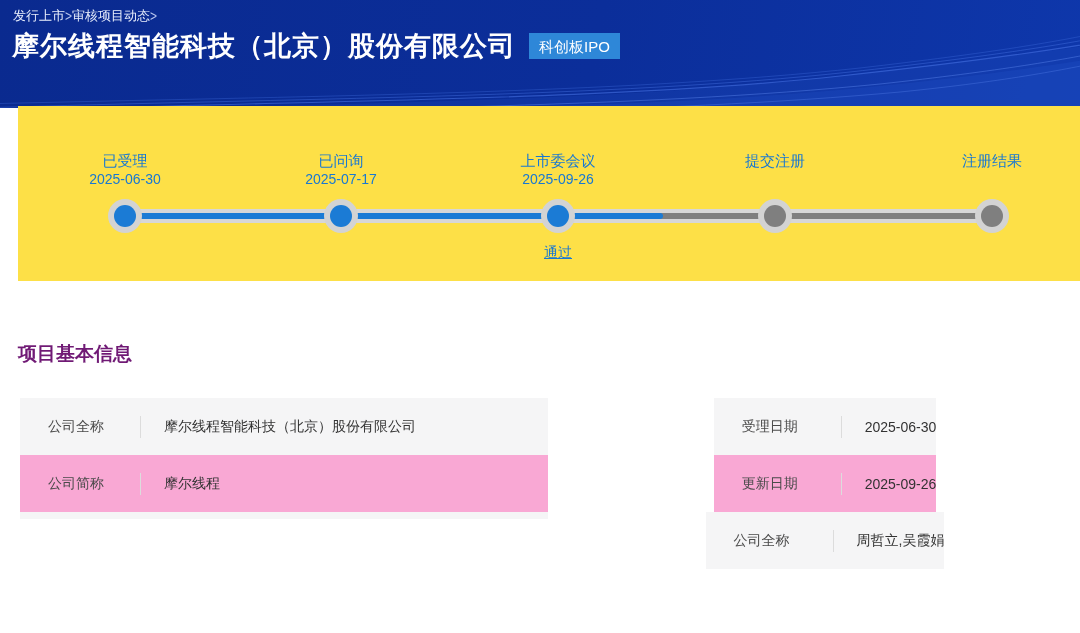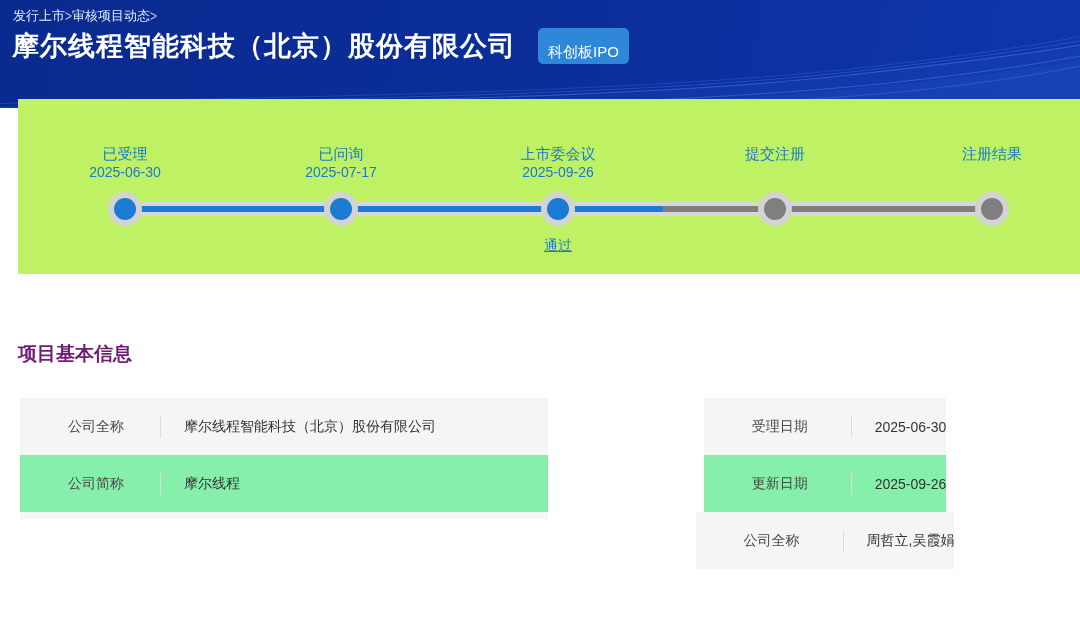--- a/index.html
+++ b/index.html
@@ -23,26 +23,26 @@
   .breadcrumb .bc-link{cursor:pointer;}
   .breadcrumb .bc-sep{color:#b9c6ee;font-size:12px;transform:scaleY(1.15);}
   .title-row{
     position:absolute;top:28px;left:12px;display:flex;align-items:center;gap:13px;
   }
   .page-title{
     margin:0;font-size:27px;font-weight:700;color:#ffffff;letter-spacing:1px;white-space:nowrap;
   }
   .badge{
     display:inline-block;background:#2e87d8;color:#ffffff;
-    font-size:15px;line-height:15px;padding:16px 10px 5px;border-radius:5px;white-space:nowrap;margin-left:9px;
+    font-size:15px;line-height:15px;padding:6px 10px 5px;border-radius:0;white-space:nowrap;
   }
   
   .panel{
-    position:absolute;top:99px;left:18px;width:1062px;height:175px;
-    background:#bef264;
+    position:absolute;top:106px;left:18px;width:1062px;height:175px;
+    background:#fde047;
   }
   .track-band{
     position:absolute;top:103px;left:107px;width:867px;height:14px;
     background:#d7d7d7;border-radius:7px;
   }
   .track-line{position:absolute;top:107px;height:6px;border-radius:3px;}
   .track-line.inactive{left:107px;width:867px;background:#7f7f7f;}
   .track-line.active{left:107px;background:#1b7bd5;}
   .stage{position:absolute;top:0;width:0;}
   .stage-label{
@@ -72,24 +72,24 @@
   
   .tables{
     position:absolute;top:398px;left:20px;width:1060px;
     display:flex;gap:22px;align-items:flex-start;
   }
   .info-table{display:flex;flex-direction:column;}
   .info-table.left{width:528px;}
   .info-table.right{width:510px;align-items:center;}
   .row{
     height:57px;display:flex;align-items:center;
-    padding-left:28px;box-sizing:border-box;background:#86efac;
+    padding-left:28px;box-sizing:border-box;background:#f9a8d4;
   }
   .row:nth-child(odd){background:#f5f5f6;}
-  .row .label{font-size:14px;color:#4a4a4a;flex:0 0 auto;margin-left:20px;}
+  .row .label{font-size:14px;color:#4a4a4a;flex:0 0 auto;}
   .info-table.left .row .label{width:92px;}
   .info-table.right .row .label{width:99px;}
   .row .divider{width:1px;height:22px;background:#dcdcdc;flex:0 0 auto;}
   .row .value{font-size:14px;color:#333333;margin-left:23px;white-space:nowrap;}
   .row.partial{height:7px;padding:0;}
 </style>
 </head>
 <body>
 
 <div class="header">

